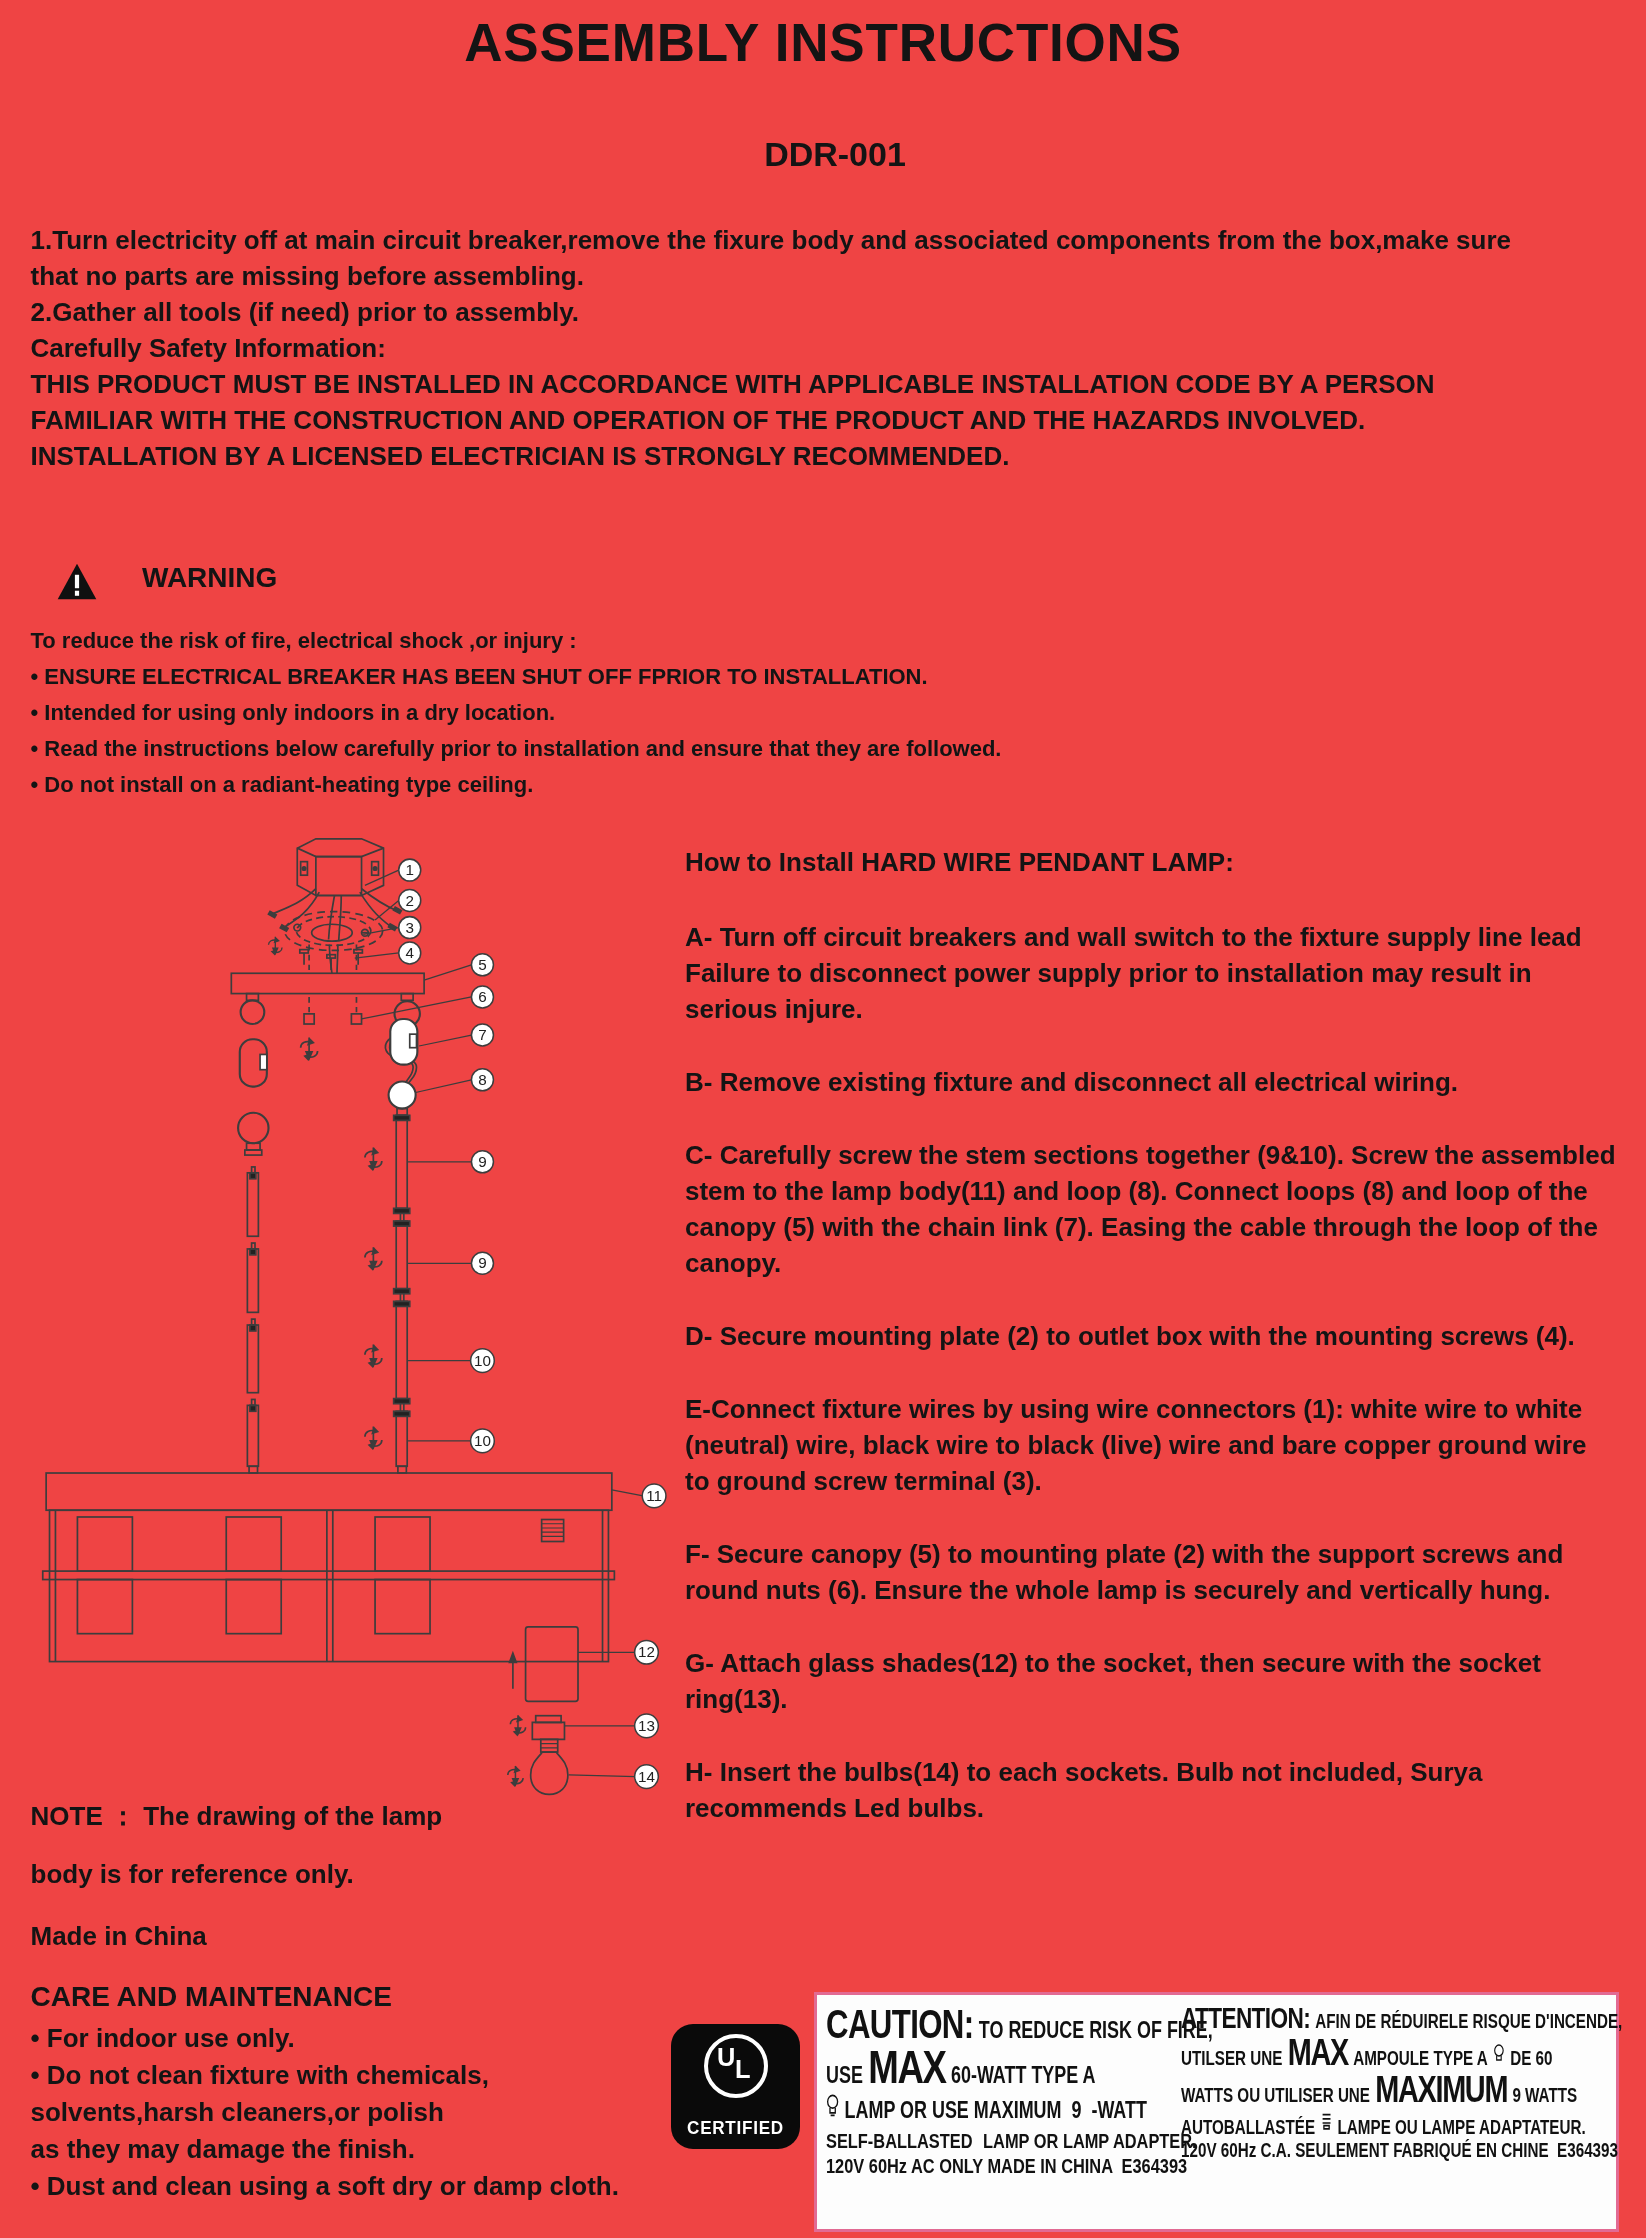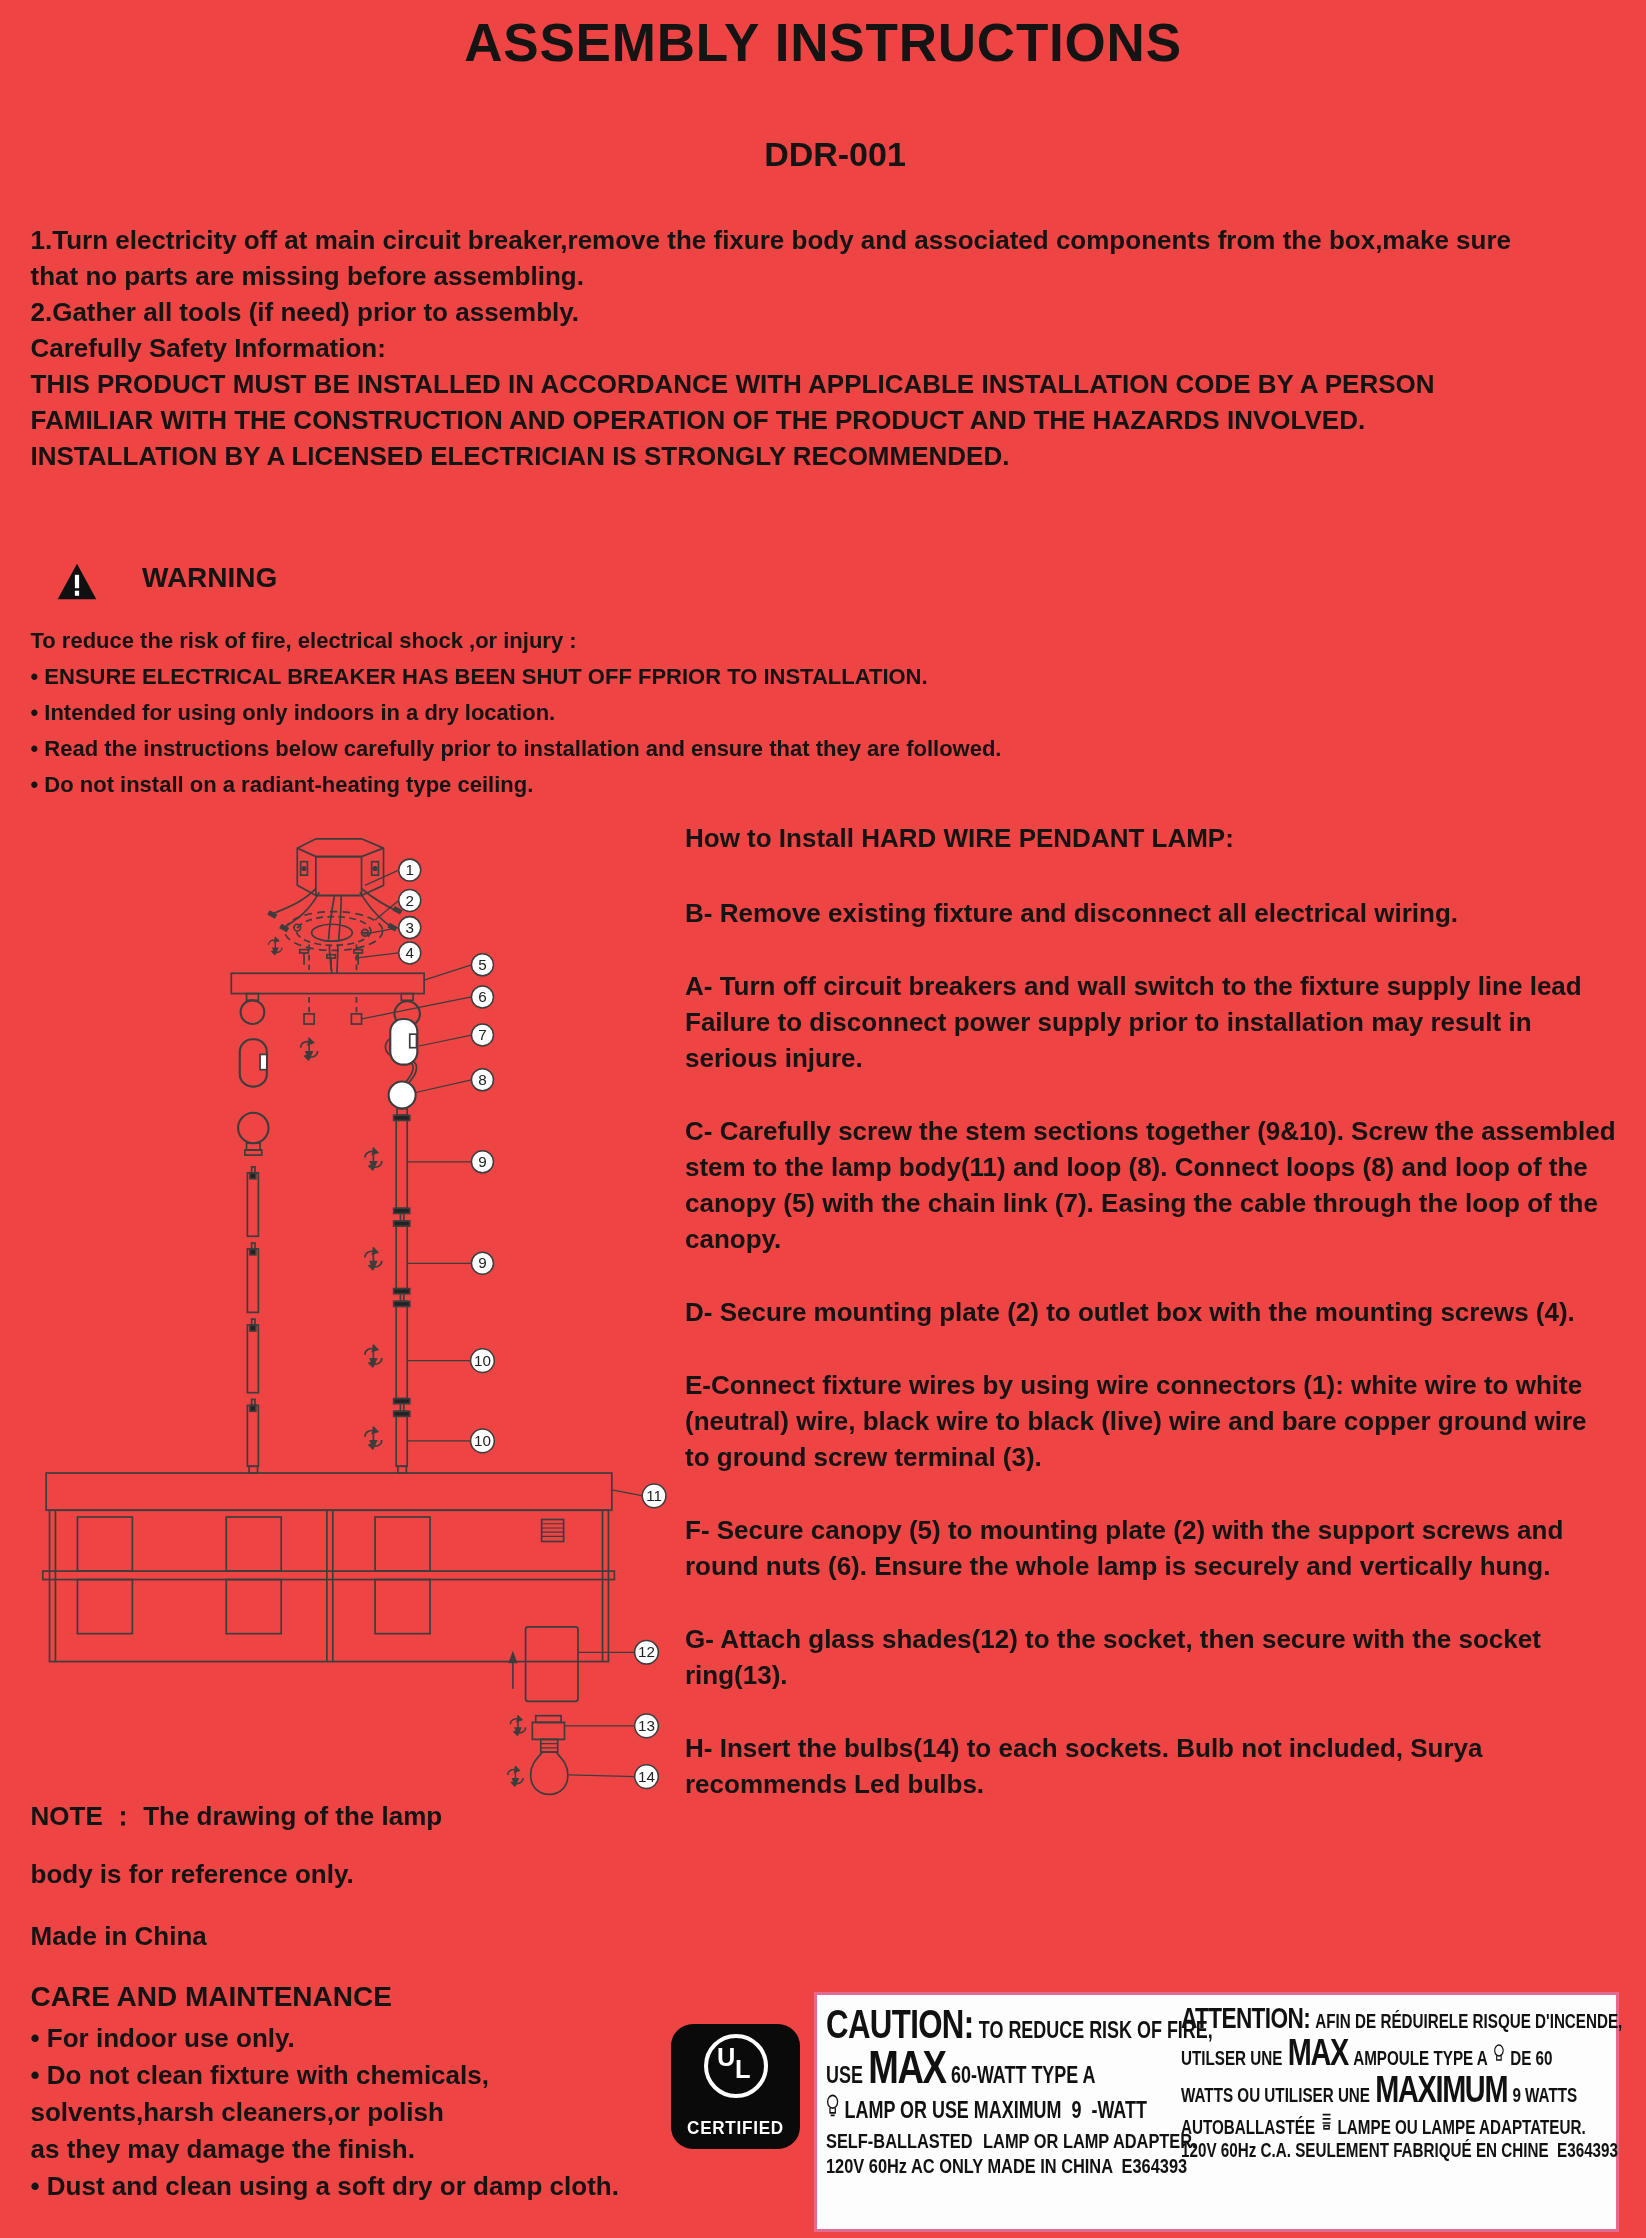--- a/index.html
+++ b/index.html
@@ -6,21 +6,21 @@
   .page{position:relative;width:1646px;height:2239px;background:#ef4444;overflow:hidden;
         font-family:"Liberation Sans","DejaVu Sans",sans-serif;color:#141414;}
   .abs{position:absolute;}
   .title{left:0;top:12px;width:100%;text-align:center;font-size:53px;font-weight:700;letter-spacing:0.8px;}
   .model{left:12px;top:135px;width:100%;text-align:center;font-size:34px;font-weight:700;}
   .intro{left:30.5px;top:222px;width:1523px;font-size:26px;font-weight:700;line-height:36px;}
   .intro div{margin:0;}
   .warnrow{left:56px;top:562px;display:flex;align-items:flex-start;gap:44px;}
   .warnword{font-size:28px;font-weight:700;}
   .warnblock{left:30.5px;top:623px;width:1557px;font-size:22px;font-weight:700;line-height:36px;}
-  .rightcol{left:685px;top:820px;width:931px;font-size:26px;font-weight:700;line-height:36px;}
+  .rightcol{left:685px;top:844px;width:931px;font-size:26px;font-weight:700;line-height:36px;}
   .rightcol .head{margin-bottom:39px;}
   .step{margin-bottom:37px;}
   .bottomleft{left:30.5px;top:1799px;width:643px;font-size:26px;font-weight:700;}
   .note1{margin-bottom:25.4px;}
   .note2{margin-bottom:30.5px;}
   .made{margin-bottom:29px;}
   .carehead{font-size:28px;margin-bottom:6.8px;}
   .careline{line-height:37px;}
   
   .ul-badge{left:671px;top:2024px;width:129px;height:125px;background:#0a0a0a;border-radius:22px;}
@@ -324,22 +324,22 @@
             <text x="735" y="1058" text-anchor="middle" fill="#222" stroke="none">13</text>
         <circle cx="735" cy="1112" r="14" fill="#fff"></circle>
             <text x="735" y="1118" text-anchor="middle" fill="#222" stroke="none">14</text>
       </g>
     </g>
   </svg>
   </div>
 
   <div class="abs rightcol">
     <div class="head">How to Install HARD WIRE PENDANT LAMP:</div>
+    <div class="step">A- Turn off circuit breakers and wall switch to the fixture supply line lead Failure to disconnect power supply prior to installation may result in serious injure.</div>
     <div class="step">B- Remove existing fixture and disconnect all electrical wiring.</div>
-    <div class="step">A- Turn off circuit breakers and wall switch to the fixture supply line lead Failure to disconnect power supply prior to installation may result in serious injure.</div>
     <div class="step">C- Carefully screw the stem sections together (9&amp;10).  Screw the assembled stem to the lamp body(11) and loop (8). Connect loops (8) and loop of the canopy (5) with the chain link (7). Easing the cable through the loop of the canopy.</div>
     <div class="step">D- Secure mounting plate (2) to outlet box with the mounting screws (4).</div>
     <div class="step">E-Connect fixture wires by using wire connectors (1): white wire to white (neutral) wire, black wire to black (live) wire and bare copper ground wire to ground screw terminal (3).</div>
     <div class="step">F- Secure canopy (5) to mounting plate (2) with the support screws and round nuts (6).  Ensure the whole lamp is securely and vertically hung.</div>
     <div class="step">G- Attach glass shades(12) to the socket, then secure with the socket ring(13).</div>
     <div class="step">H- Insert the bulbs(14) to each sockets. Bulb not included, Surya recommends Led bulbs.</div>
   </div>
 
   <div class="abs bottomleft">
     <div class="note1">NOTE ：  The drawing of the lamp</div>

